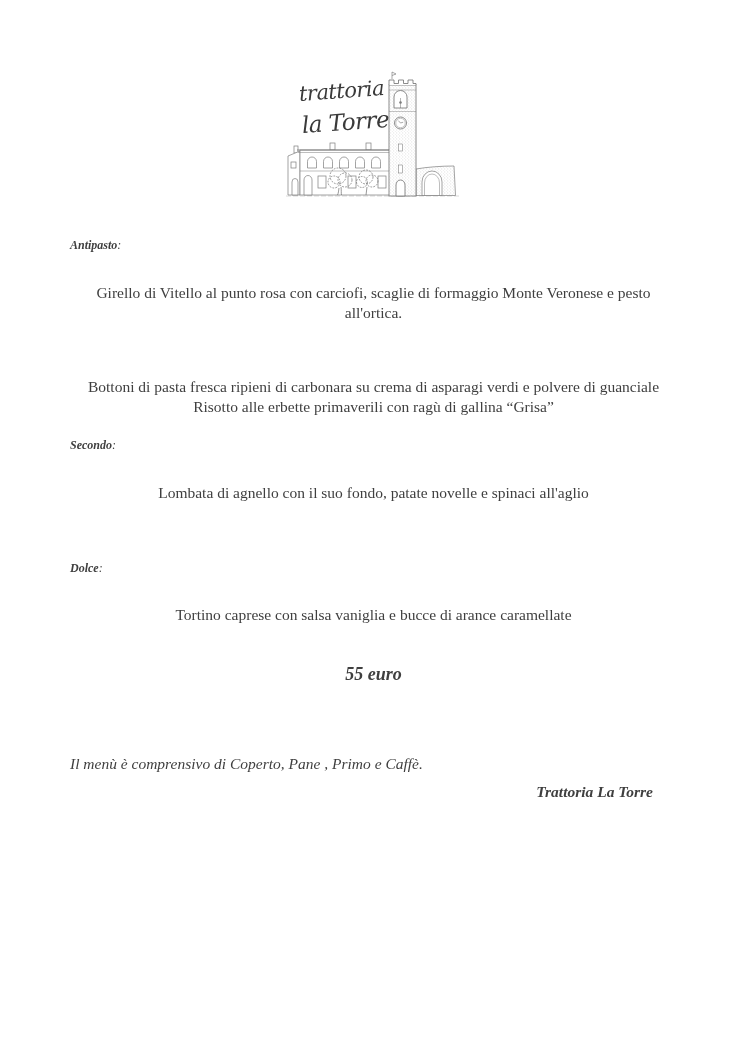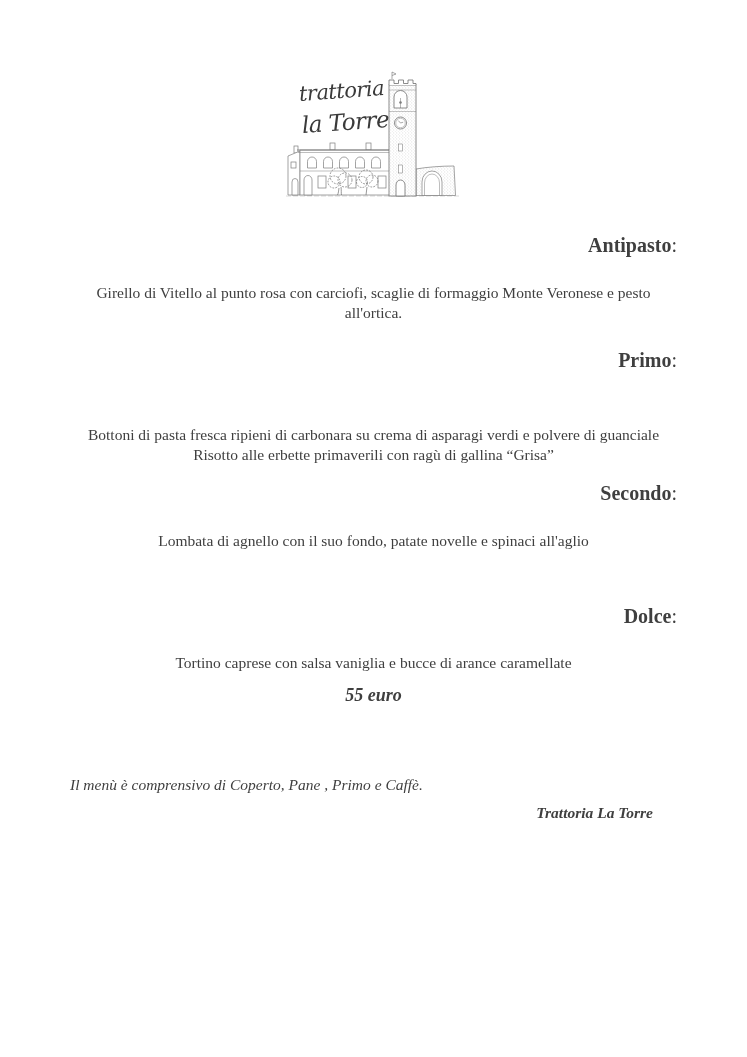--- a/index.html
+++ b/index.html
@@ -12,22 +12,23 @@
     overflow: hidden;
   }
   .page { padding: 0 70px; }
 
   
   .logo-wrap { width: 184px; height: 142px; margin: 66px auto 0 auto; }
   .logo-wrap svg { display: block; }
 
   
   .heading {
-    text-align: right;
-    font-size: 20px;
+    text-align: left;
+    font-style: italic;
+    font-size: 12px;
     line-height: 20px;
   }
   .heading .hw { font-weight: bold; }
   .heading .colon { font-weight: normal; }
   .dish {
     text-align: center;
     font-size: 15.5px;
     line-height: 19.5px;
   }
   .price {
@@ -55,21 +56,21 @@
   
   .m-antipasto { margin-top: 27px; }
   .m-girello   { margin-top: 28px; }
   .m-primo     { margin-top: 28px; }
   .m-bottoni   { margin-top: 55px; }
   .m-risotto   { }
   .m-secondo   { margin-top: 19px; }
   .m-lombata   { margin-top: 28px; }
   .m-dolce     { margin-top: 55px; }
   .m-tortino   { margin-top: 27px; }
-  .m-price     { margin-top: 11px; font-style: italic; }
+  .m-price     { margin-top: 38px; font-style: italic; }
   .m-note      { margin-top: 68px; }
   .m-signature { margin-top: 8px; }
 </style>
 </head>
 <body>
 
 <div class="page">
 
   <div class="logo-wrap">
     <svg width="184" height="142" viewBox="0 0 184 142" xmlns="http://www.w3.org/2000/svg">
@@ -152,21 +153,20 @@
       <g font-family="DejaVu Serif, serif" font-style="italic" fill="#3a3a3a">
         <text x="60" y="32" font-size="21" text-anchor="middle" letter-spacing="-0.5" transform="rotate(-4 60 32)">trattoria</text>
         <text x="64" y="64" font-size="23" text-anchor="middle" letter-spacing="-0.5" transform="rotate(-4 64 64)">la Torre</text>
       </g>
     </svg>
   </div>
 
   <div class="heading m-antipasto"><span class="hw">Antipasto</span><span class="colon">:</span></div>
   <div class="dish m-girello">Girello di Vitello al punto rosa con carciofi, scaglie di formaggio Monte Veronese e pesto all'ortica.</div>
 
-  <div class="heading m-primo"><span class="hw">Primo</span><span class="colon">:</span></div>
   <div class="dish m-bottoni">Bottoni di pasta fresca ripieni di carbonara su crema di asparagi verdi e polvere di guanciale</div>
   <div class="dish m-risotto">Risotto alle erbette primaverili con ragù di gallina “Grisa”</div>
 
   <div class="heading m-secondo"><span class="hw">Secondo</span><span class="colon">:</span></div>
   <div class="dish m-lombata">Lombata di agnello con il suo fondo, patate novelle e spinaci all'aglio</div>
 
   <div class="heading m-dolce"><span class="hw">Dolce</span><span class="colon">:</span></div>
   <div class="dish m-tortino">Tortino  caprese con salsa vaniglia e bucce di arance caramellate</div>
 
   <div class="price m-price">55 euro</div>

